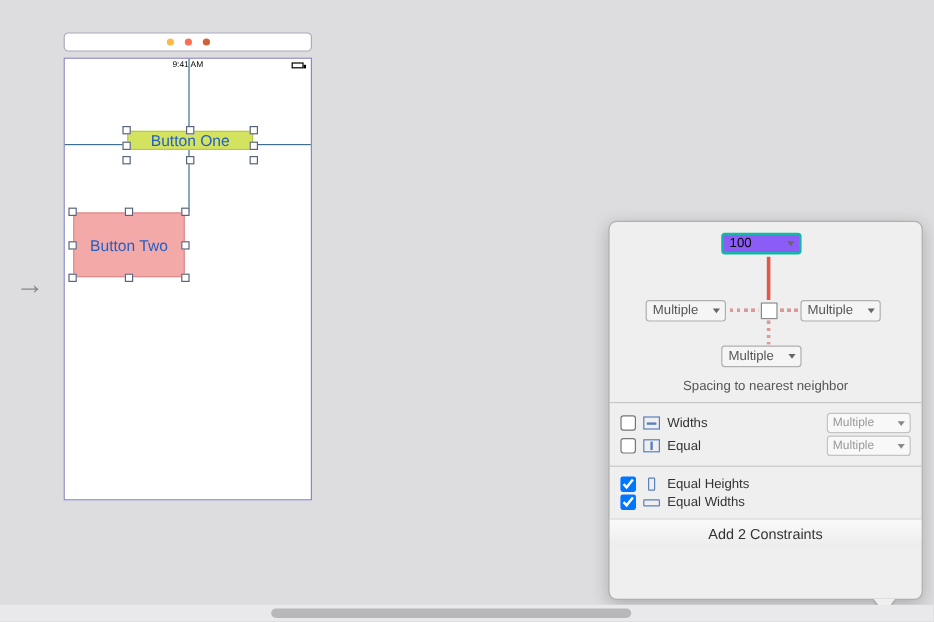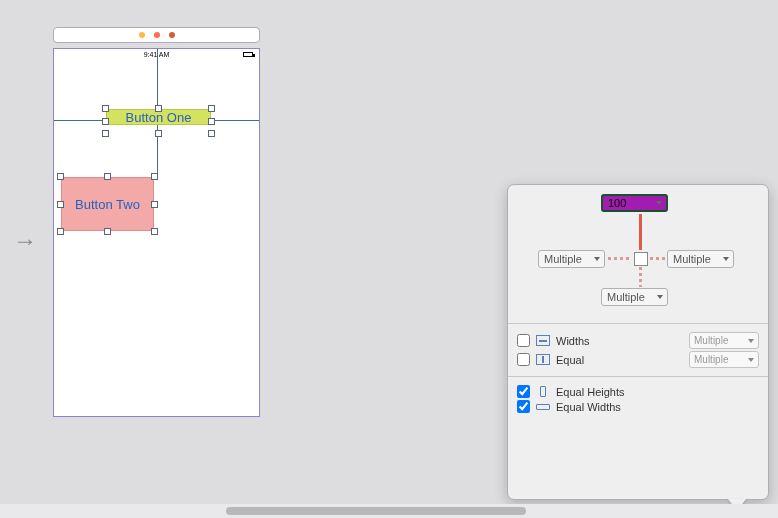--- a/index.html
+++ b/index.html
@@ -109,22 +109,22 @@
     width:67px; height:18px;
     background:#f5f5f5;
     border:1px solid #b0b0b0;
     border-radius:3px;
     font-size:11px;
     padding-left:5px;
     display:flex; align-items:center;
     color:#555;
   }
   .pin-input.sel{
-    background:#a21caf;
-    border:2px solid #14532d;
+    background:#8b5cf6;
+    border:2px solid #14b8a6;
     color:#000;
   }
   .pin-input .caret{
     margin-left:auto; margin-right:4px;
     width:0;height:0;border-left:3px solid transparent;border-right:3px solid transparent;border-top:4px solid #666;
   }
   .pin-center{
     position:absolute;
     left:117px; top:58px;
     width:14px; height:14px;
@@ -273,20 +273,21 @@
       </div>
     <div class="strut h" style="left:91px; width:24px;">
         <div class="dash"></div>
       </div>
     <div class="strut h" style="left:133px; width:15px;">
         <div class="dash"></div>
       </div>
     <div class="pin-center"></div>
   </div>
 
+  <div class="spacing-text">Spacing to nearest neighbor</div>
 
   <div class="divider"></div>
 
   <div class="dim-row">
     <input type="checkbox" class="ck" style="">
     <span class="dim-icon w"></span>
     <span>Widths</span>
     <div class="combo-small">
         <span>Multiple</span>
         <span class="caret"></span>
@@ -308,17 +309,20 @@
     <input type="checkbox" class="ck" checked="" style="">
     <span class="dim-icon eh"></span>
     <span>Equal Heights</span>
   </div>
   <div class="dim-row">
     <input type="checkbox" class="ck" checked="" style="">
     <span class="dim-icon ew"></span>
     <span>Equal Widths</span>
   </div>
 
+  <div class="action-btn">
+    <span>Add 2 Constraints</span>
+  </div>
 </div>
 
 <div class="hscroll">
   <div class="thumb"></div>
 </div>
 
 </body></html>

